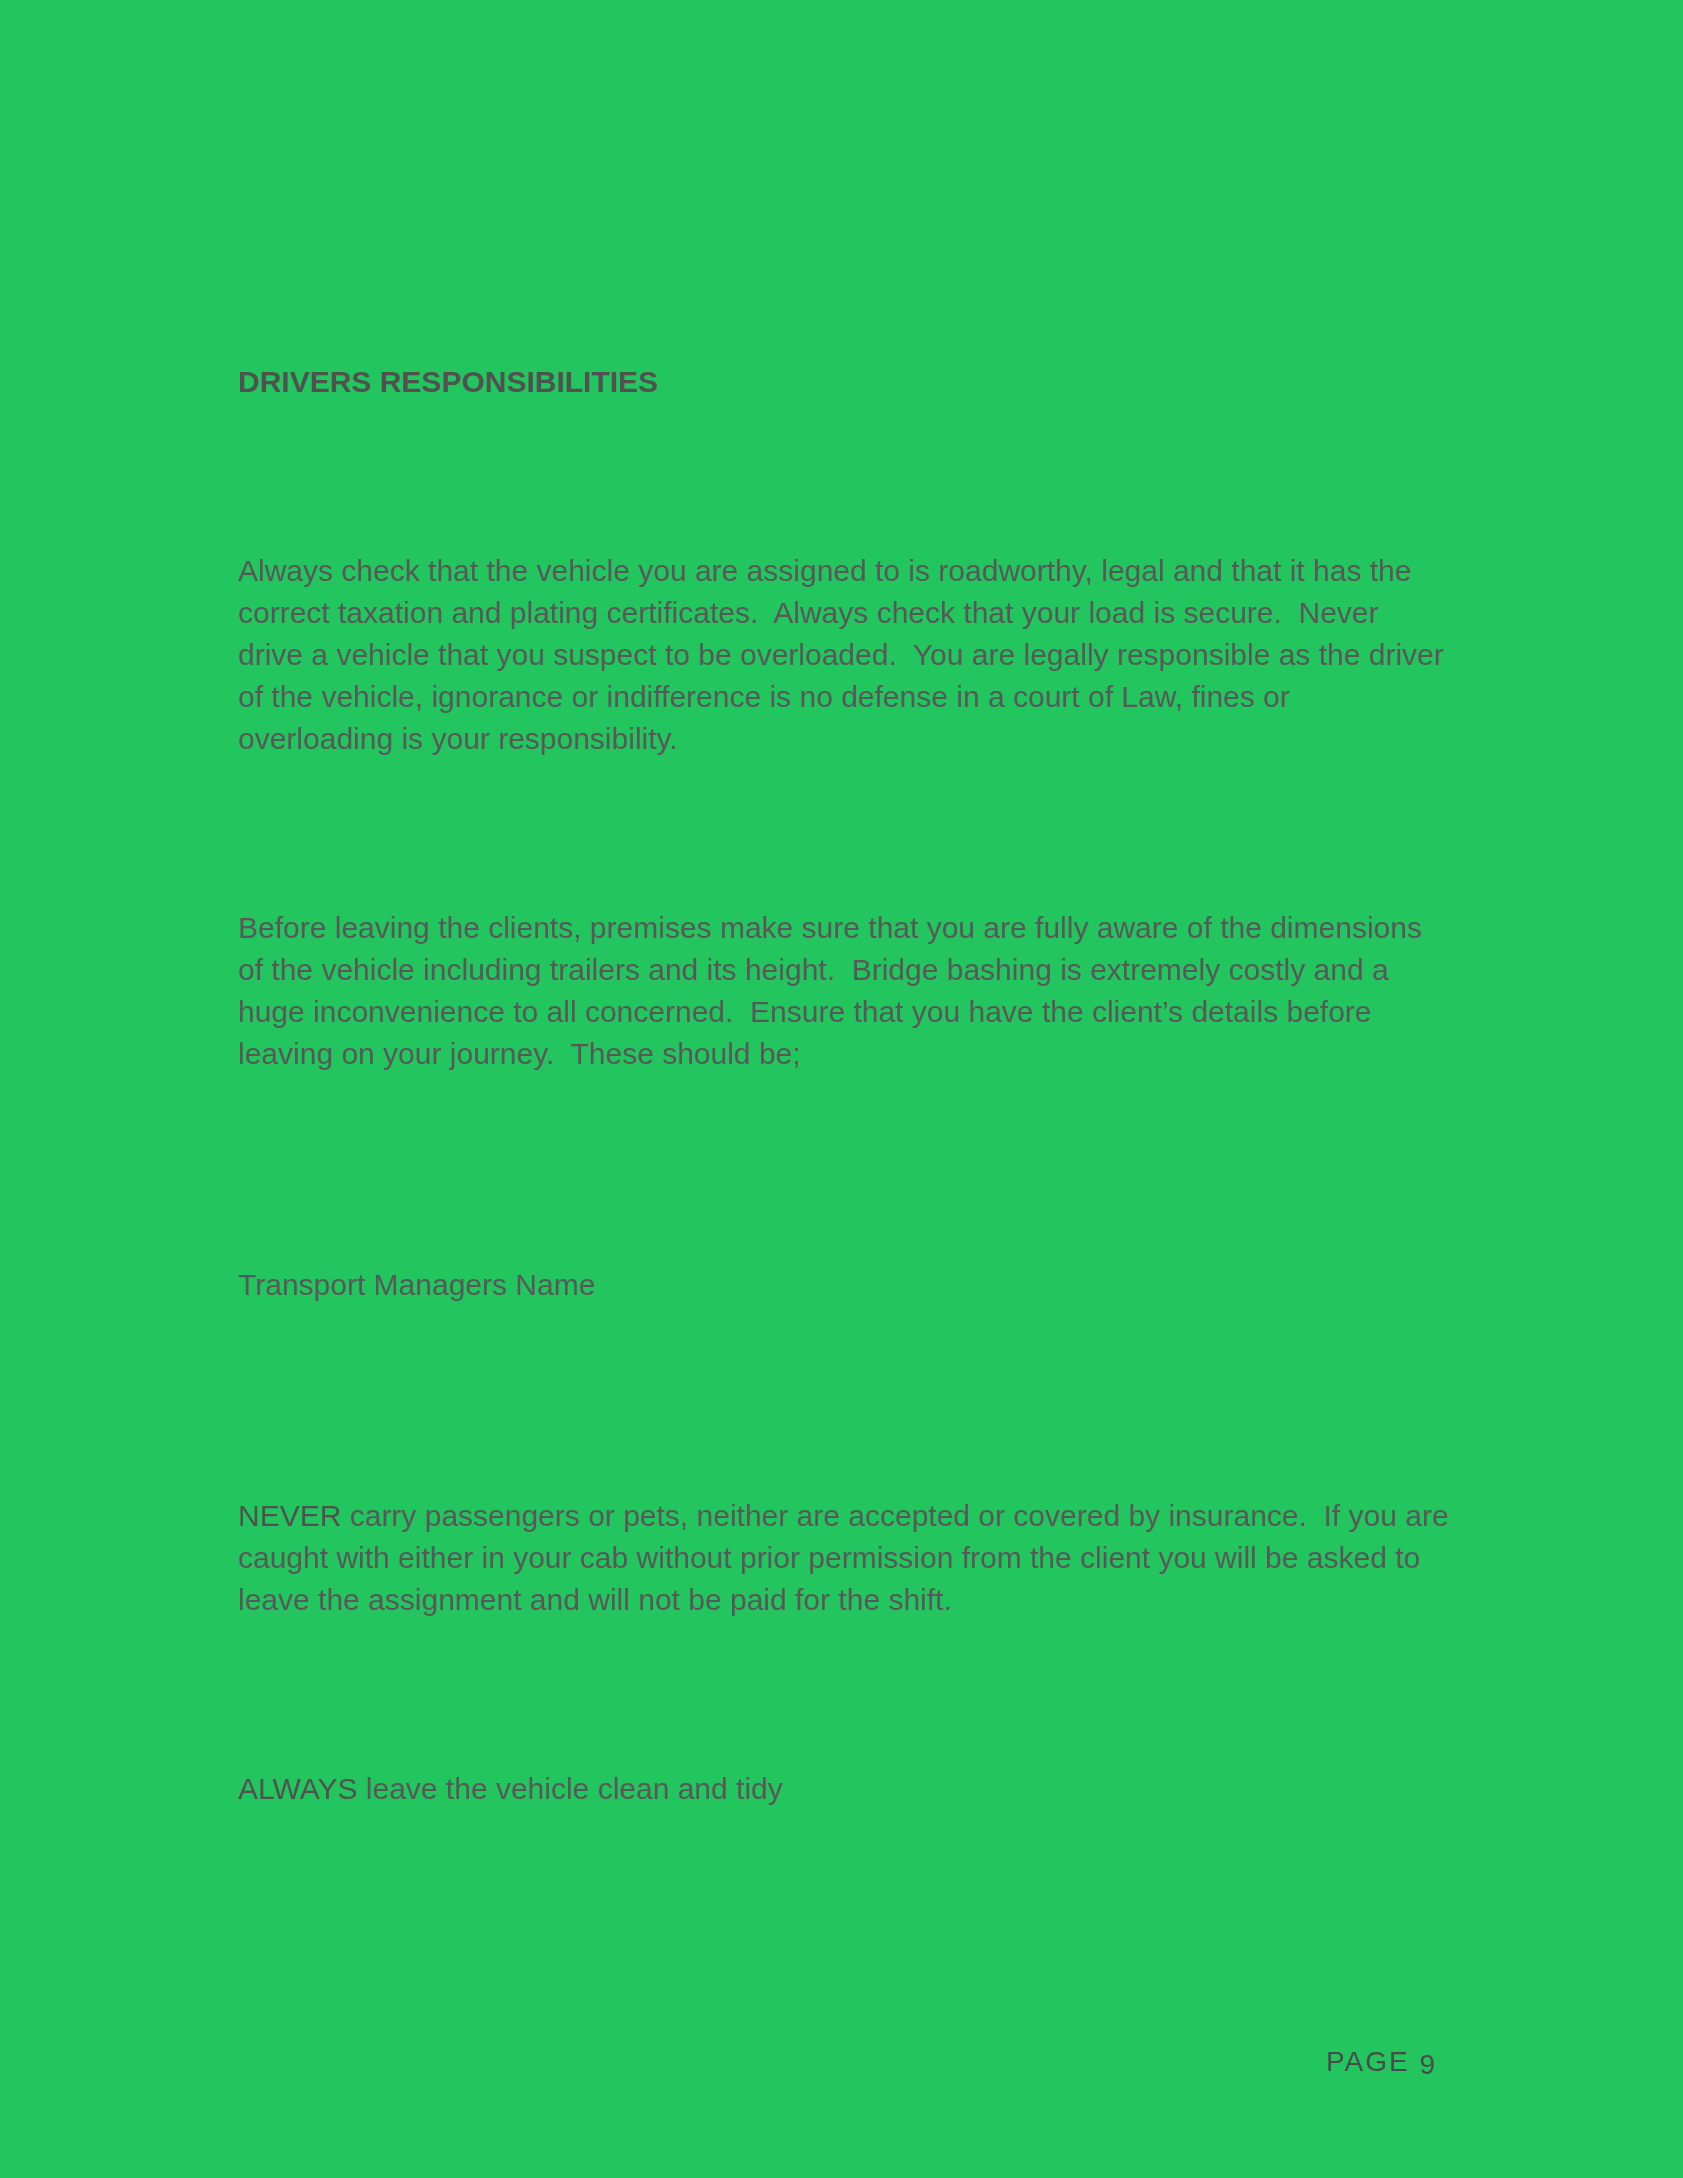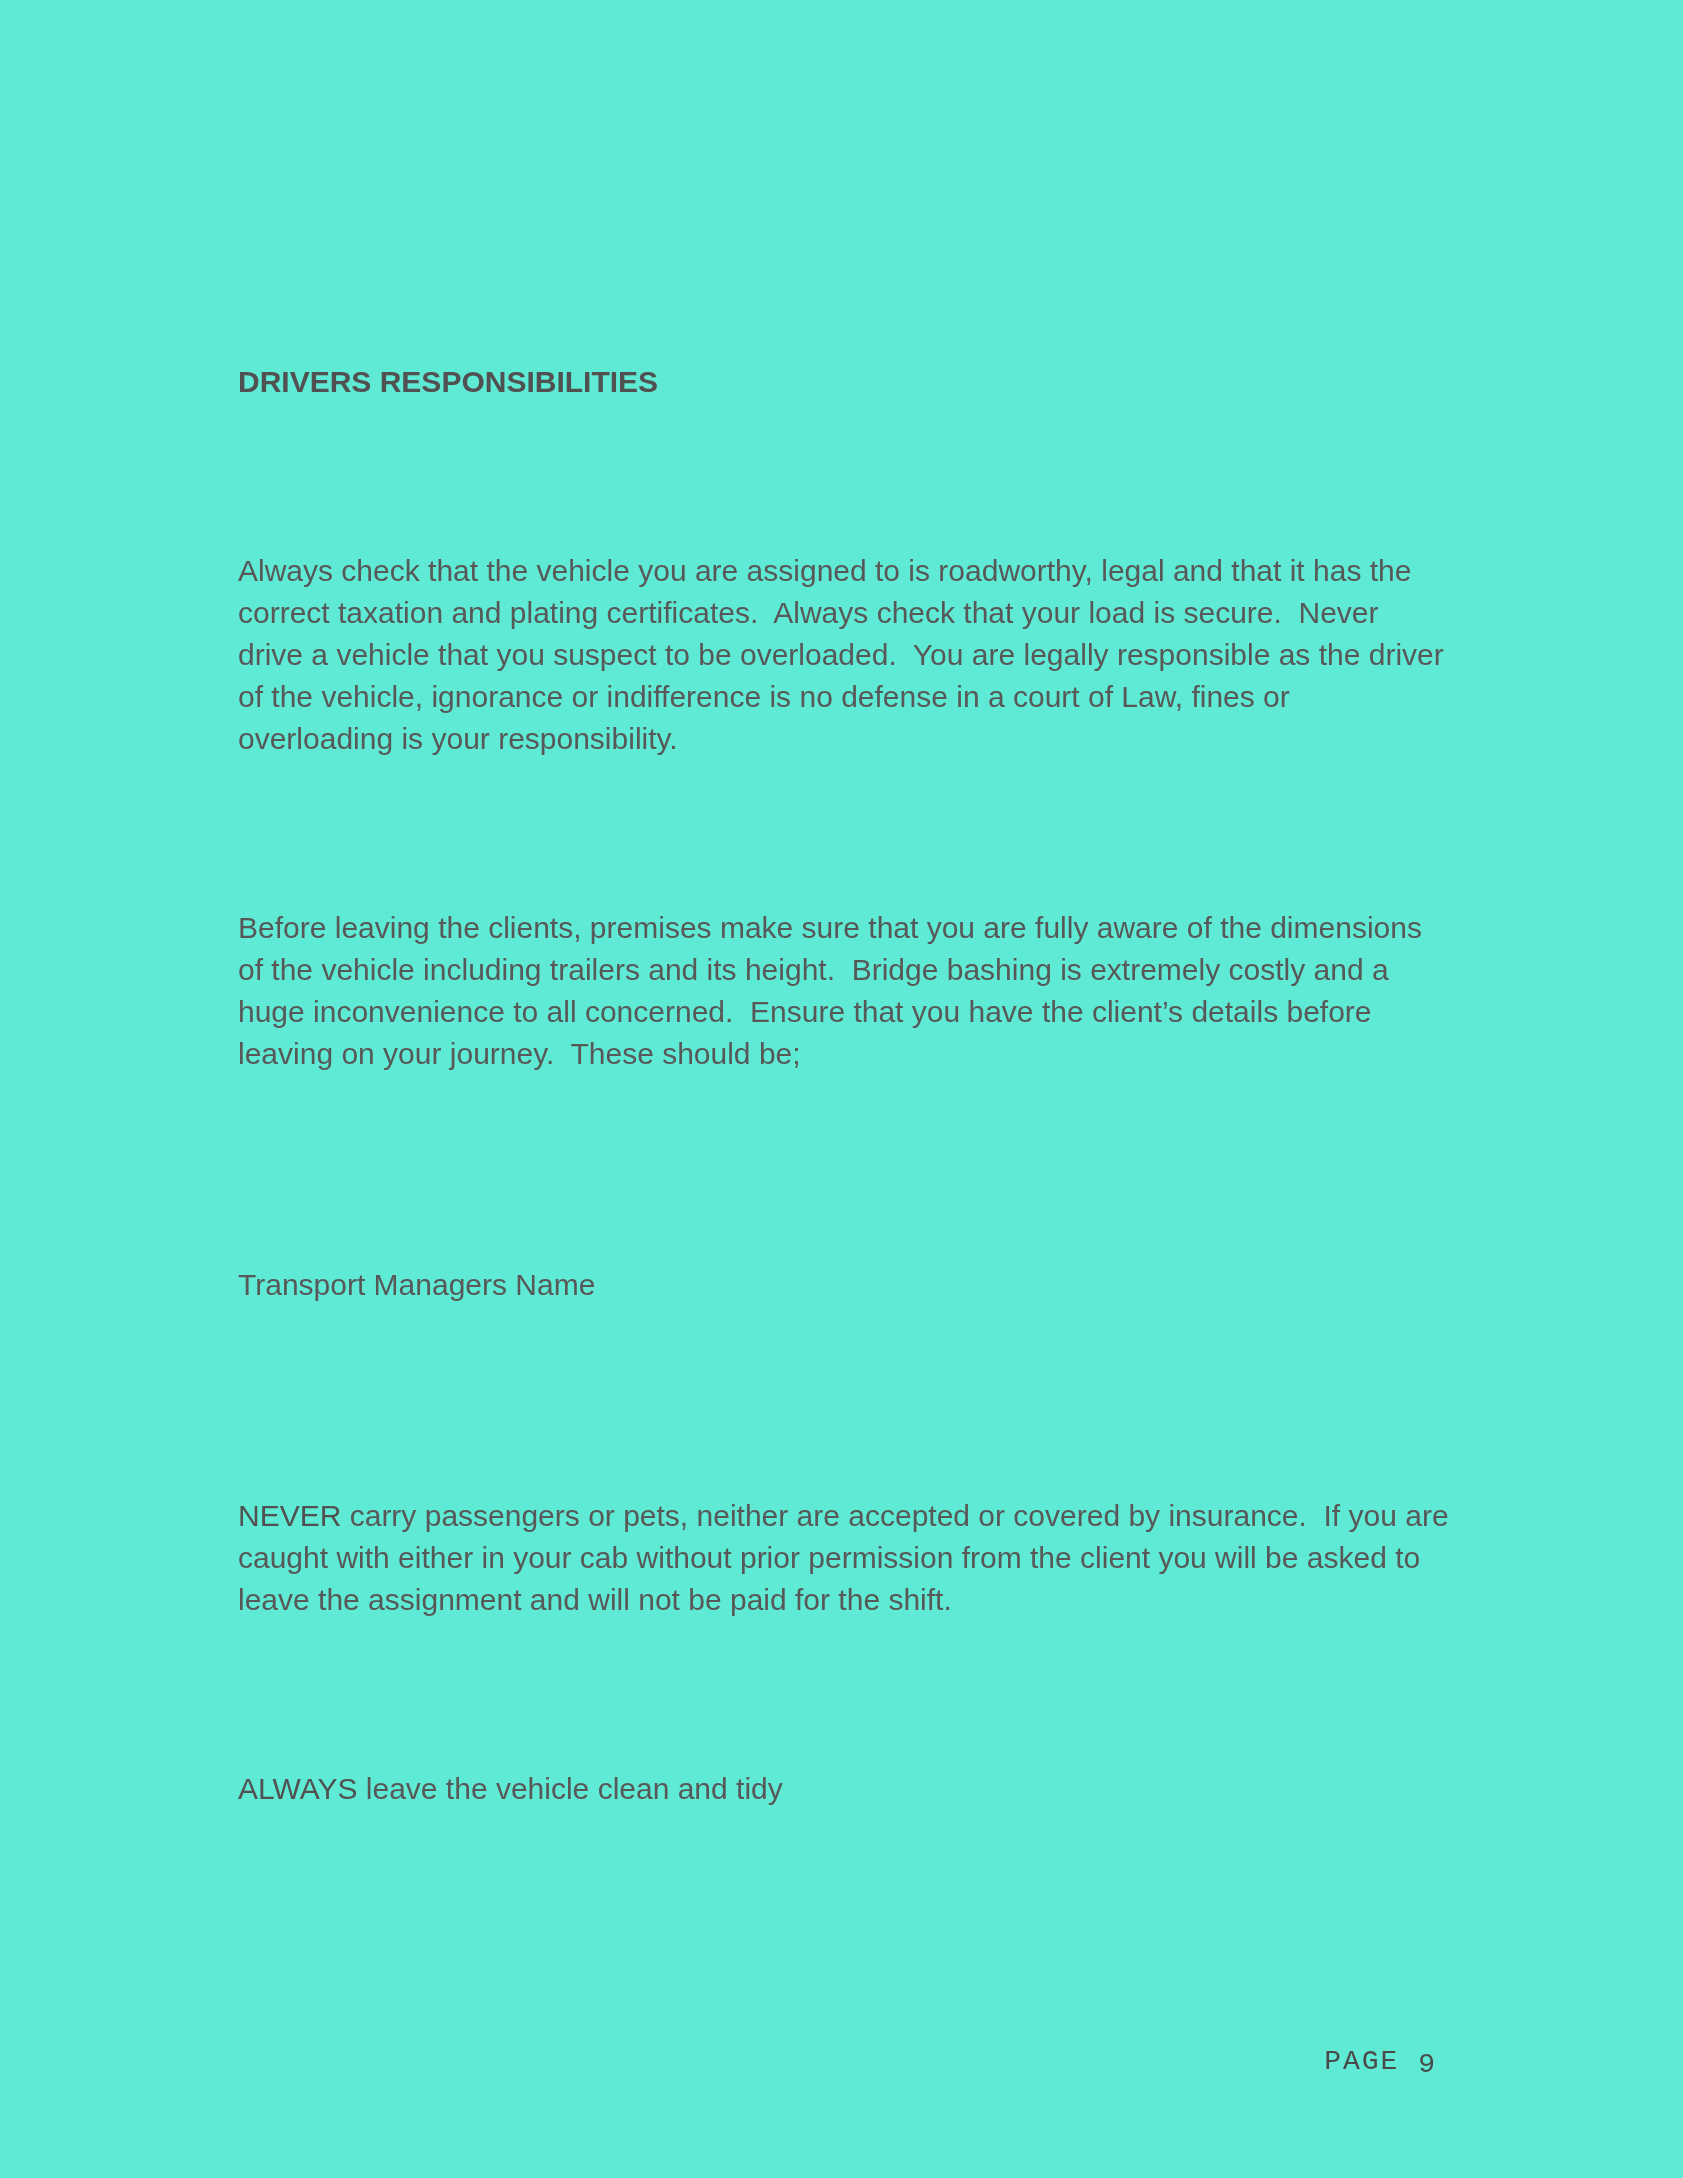--- a/index.html
+++ b/index.html
@@ -4,21 +4,21 @@
 <style>
   html, body {
     margin: 0;
     padding: 0;
     background: #ffffff;
   }
   .page {
     position: relative;
     width: 1683px;
     height: 2178px;
-    background: #5eead4;
+    background: #22c55e;
     overflow: hidden;
     font-family: "Liberation Sans", "DejaVu Sans", sans-serif;
   }
   .content {
     position: absolute;
     left: 238px;
     top: 235px;
     width: 1213px;
     color: #585858;
     font-size: 30px;
@@ -34,21 +34,21 @@
     margin: 0 0 21px 0;
   }
   .lead-bold, .inline-bold {
     font-weight: normal;
     color: #515151;
   }
   .page-footer {
     position: absolute;
     top: 2045px;
     right: 248px;
-    font-family: Liberation Mono, monospace;
+    font-family: Liberation Sans, sans-serif;
     font-size: 28px;
     line-height: 34px;
     color: #4a4a4a;
     letter-spacing: 2px;
     white-space: nowrap;
   }
   .page-footer .page-number {
     display: inline-block;
     transform: translateY(3px);
     letter-spacing: 0;

